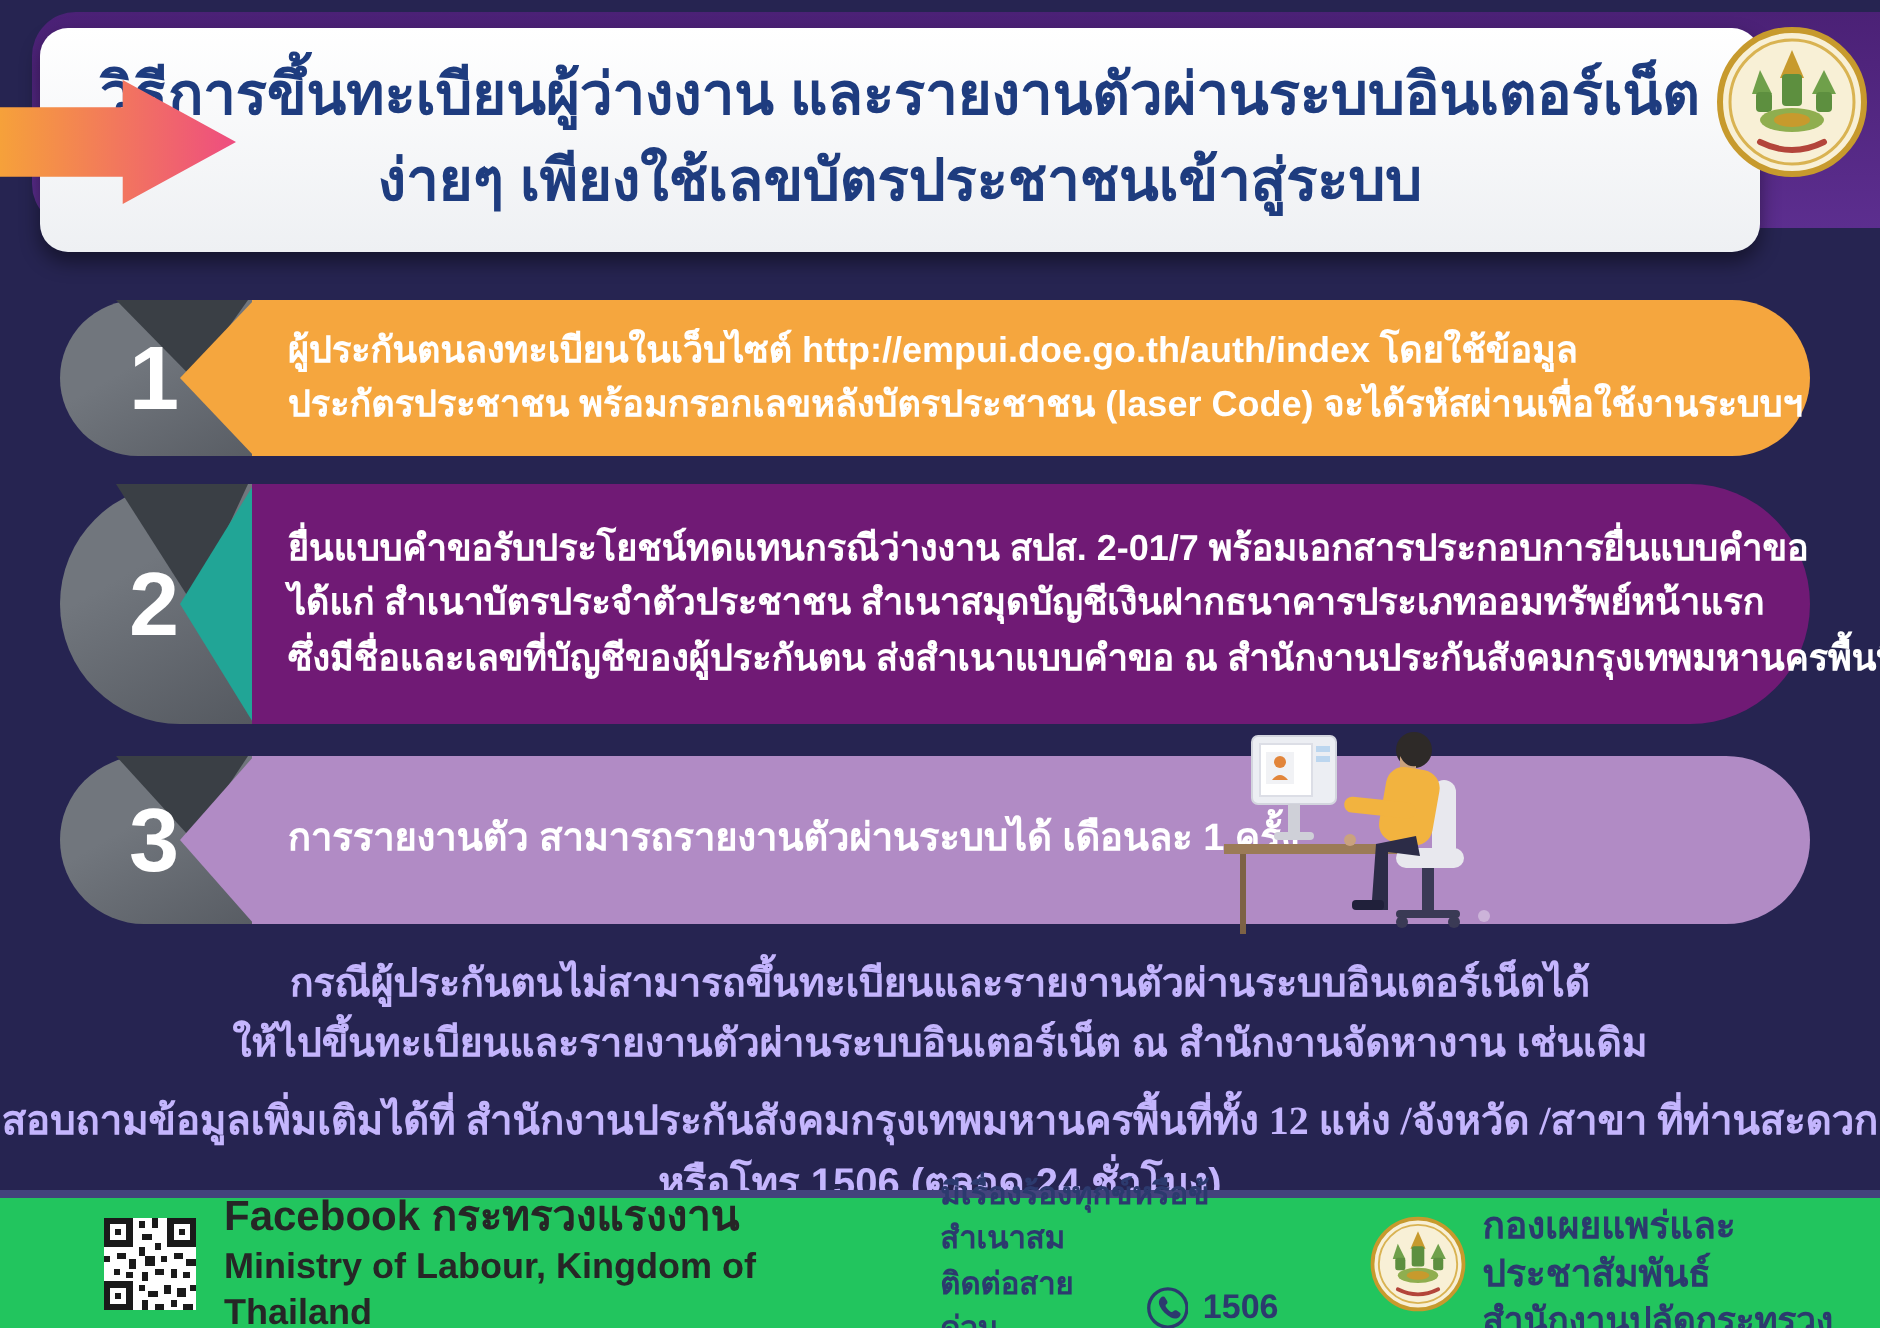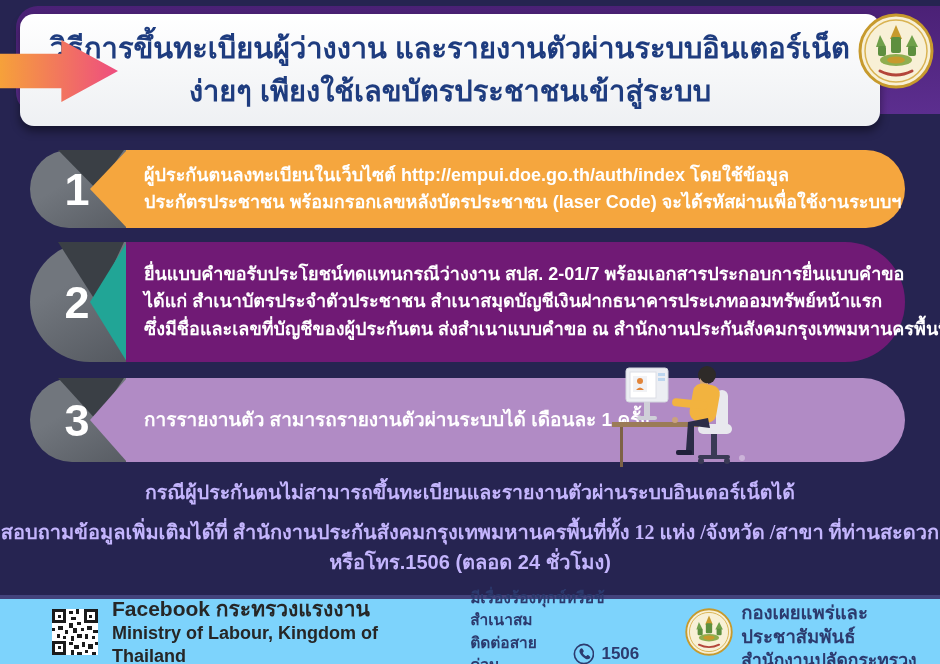--- a/index.html
+++ b/index.html
@@ -46,21 +46,21 @@
   .step .line{color:#ffffff;font-size:18px;font-weight:700;line-height:1.52;white-space:nowrap;}
   .s3 .line{font-size:19px;}
   
   .person{position:absolute;left:612px;top:362px;width:160px;height:108px;z-index:5;}
   
   .notes{position:absolute;left:0;right:0;top:478px;text-align:center;color:#c4b5fd;z-index:2;}
   .notes .n{font-size:19.5px;font-weight:600;line-height:1.52;}
   .notes .n3{margin-top:9px;font-size:20px;font-family:Liberation Serif, serif;}
   .notes .n4{font-size:20px;}
   
-  .footer{position:absolute;left:0;right:0;bottom:0;height:65px;background:#7dd3fc;
+  .footer{position:absolute;left:0;right:0;bottom:0;height:65px;background:#22c55e;
     border-top:4px solid #43437c;display:flex;align-items:center;z-index:6;}
   .qr{margin-left:52px;width:46px;height:46px;flex:0 0 auto;}
   .fb{margin-left:14px;color:#262626;}
   .fb .t1{font-size:21px;font-weight:700;line-height:1.25;}
   .fb .t2{font-size:18px;font-weight:600;line-height:1.25;}
   .hot{margin-left:62px;color:#2c3a6e;}
   .hot .h1{font-size:15.5px;font-weight:600;line-height:1.45;}
   .hot .h2{font-size:15.5px;font-weight:600;display:flex;align-items:center;gap:7px;line-height:1.45;}
   .hot .h2 .num1506{font-size:17px;}
   .phone-ic{width:22px;height:22px;display:inline-block;}
@@ -160,20 +160,21 @@
     <g transform="rotate(6 80 42)">
       <rect x="60" y="38" width="36" height="8" rx="4" fill="#f2b33f"></rect>
     </g>
     <path d="M96 56 L76 60 L74 88 L68 88 L68 93 L82 93 L82 64 L98 66 Z" fill="#2c2c47"></path>
     <rect x="64" y="88" width="16" height="5" rx="2" fill="#20203a"></rect>
     <circle cx="130" cy="96" r="3" fill="#ffffff" opacity="0.35"></circle>
   </svg>
 
   <div class="notes">
     <div class="n">กรณีผู้ประกันตนไม่สามารถขึ้นทะเบียนและรายงานตัวผ่านระบบอินเตอร์เน็ตได้</div>
+    <div class="n">ให้ไปขึ้นทะเบียนและรายงานตัวผ่านระบบอินเตอร์เน็ต ณ สำนักงานจัดหางาน เช่นเดิม</div>
     <div class="n n3">สอบถามข้อมูลเพิ่มเติมได้ที่ สำนักงานประกันสังคมกรุงเทพมหานครพื้นที่ทั้ง 12 แห่ง /จังหวัด /สาขา ที่ท่านสะดวก</div>
     <div class="n n4">หรือโทร.1506 (ตลอด 24 ชั่วโมง)</div>
   </div>
 
   <div class="footer">
     <svg class="qr" viewBox="0 0 29 29" shape-rendering="crispEdges">
       <rect width="29" height="29" fill="#fff"></rect>
       <g fill="#1a1a1a">
         <rect x="0" y="0" width="9" height="9"></rect>
           <rect x="20" y="0" width="9" height="9"></rect>

